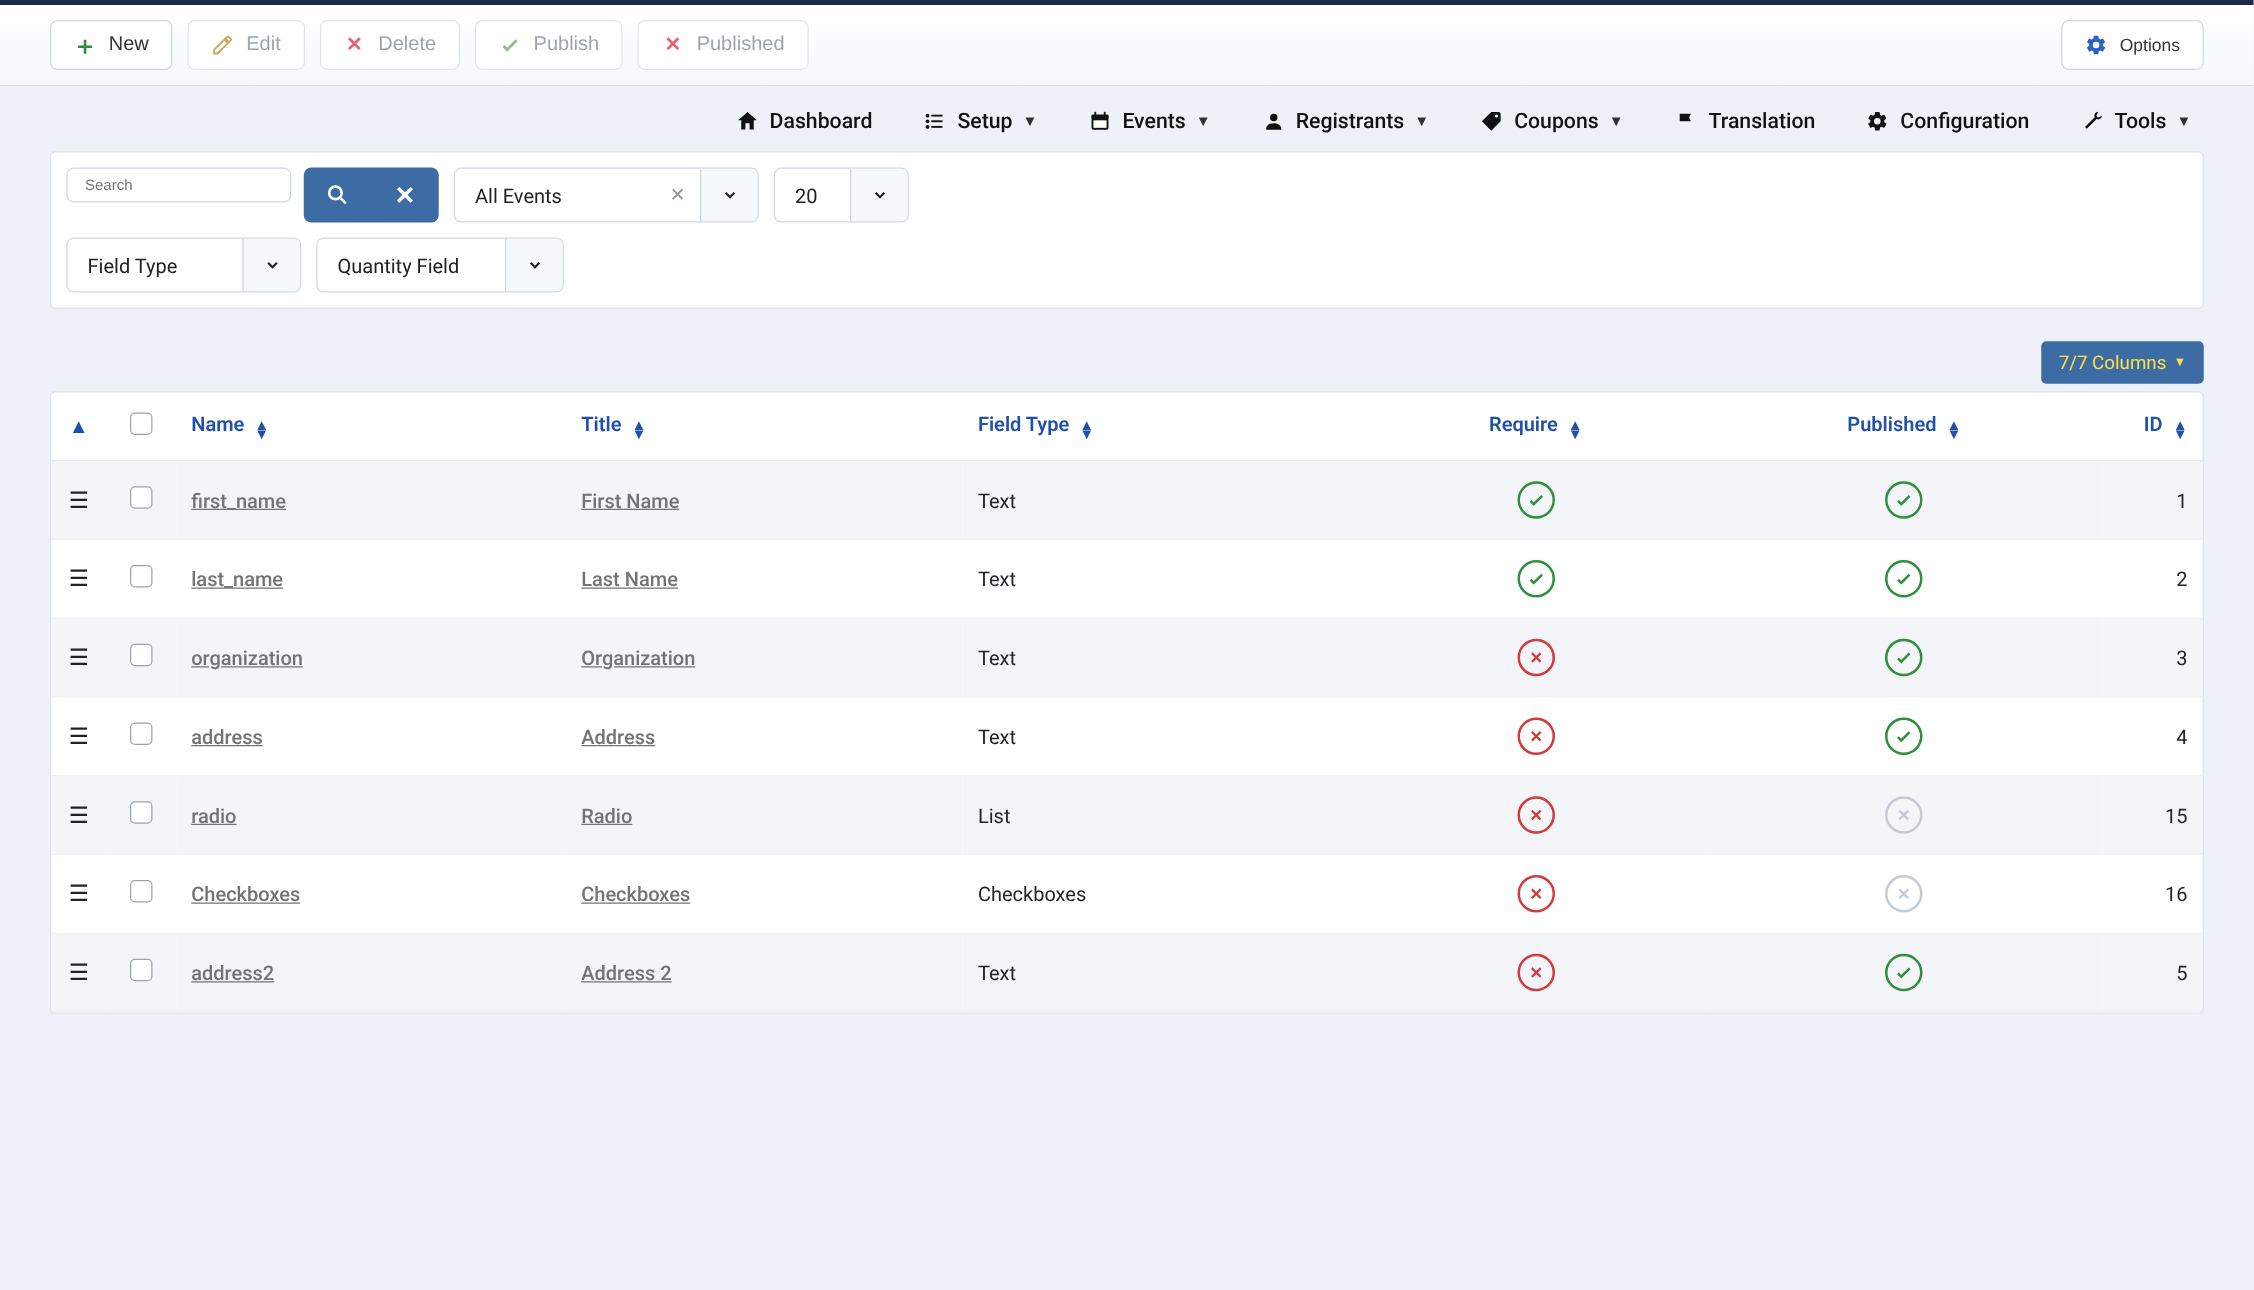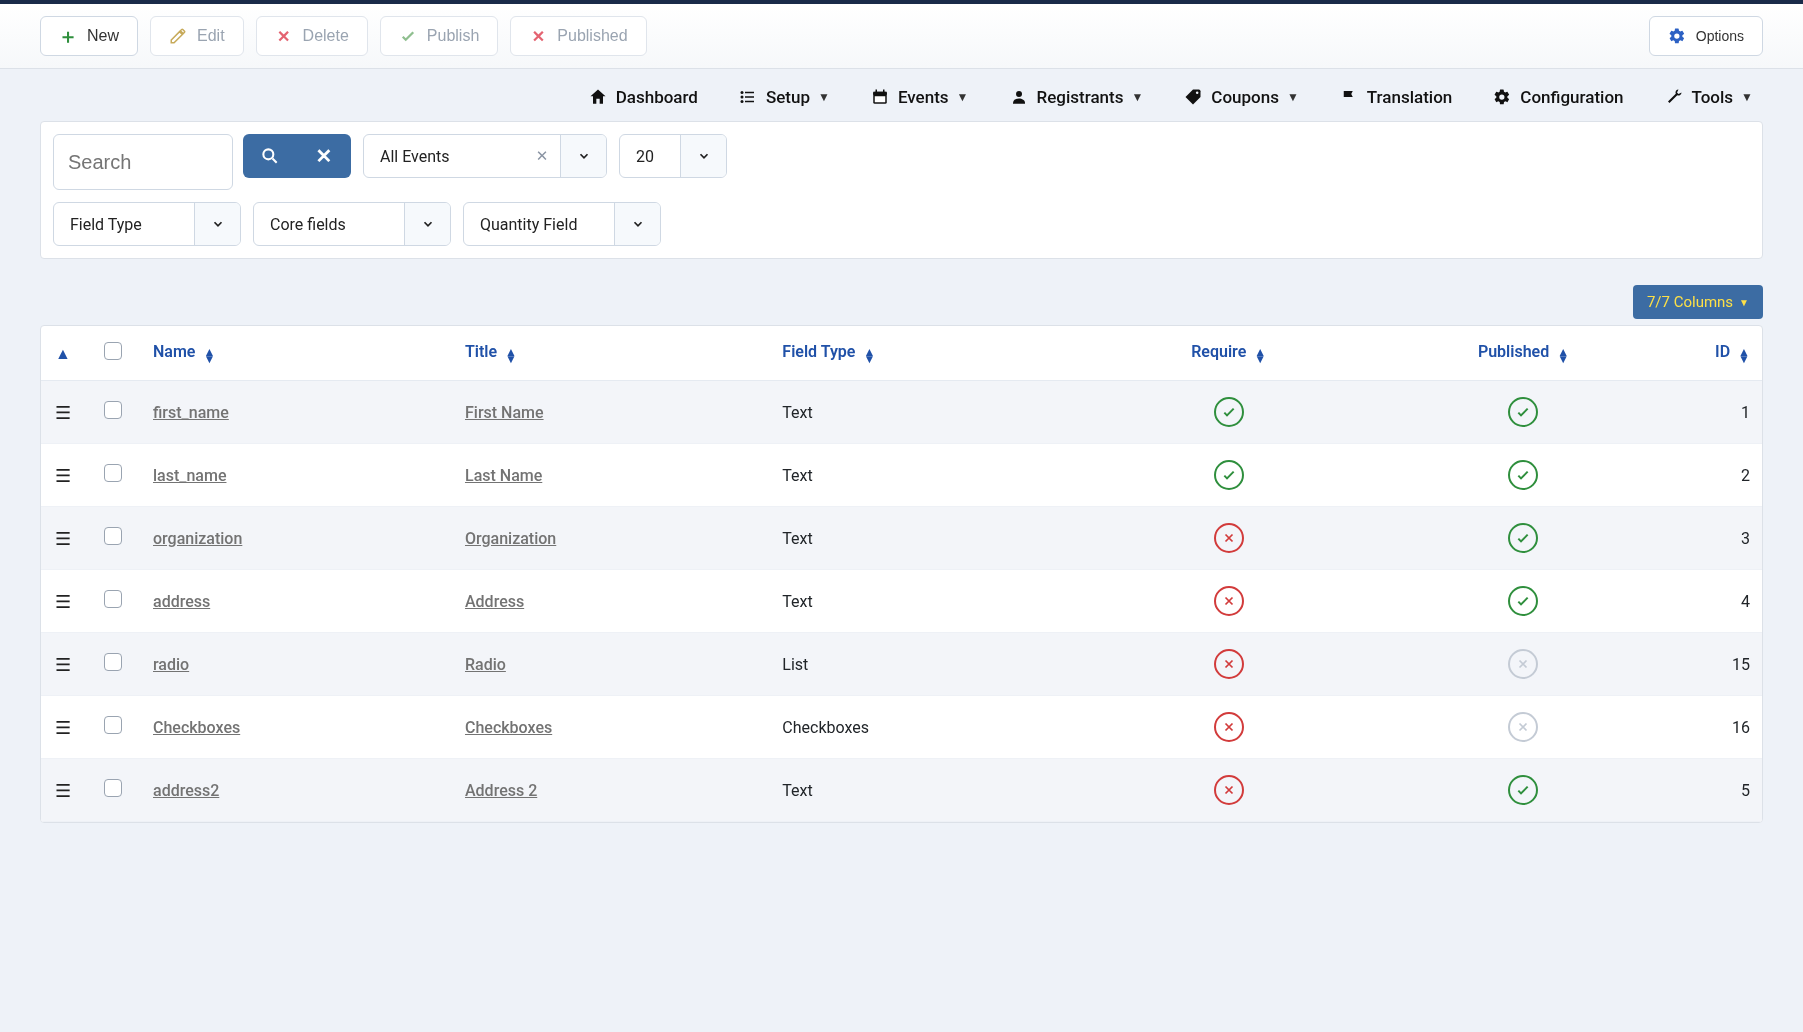--- a/index.html
+++ b/index.html
@@ -69,21 +69,21 @@
     border-radius: 6px;
     overflow: hidden;
     background: #fff;
     height: 44px;
     justify-content: center;
   }
   .combo .txt { padding: 0 16px; display:flex; align-items:center; font-size: 16px; color:#222; min-width: 60px; }
   .combo .dd { width: 46px; display:flex; align-items:center; justify-content:center; border-left:1px solid #cfd8e3; background:#f6f9fc; cursor:pointer; }
   .combo .clear-x { width: 36px; display:flex; align-items:center; justify-content:center; color:#8a94a3; cursor:pointer; font-size:15px; }
   .search-group { display:inline-flex; gap:0; }
-  .search-input { border:1px solid #cfd8e3; border-radius:6px; height:56px; padding:0 14px; font-size:20px; width:180px; }
+  .search-input { border:1px solid #cfd8e3; border-radius:6px; height:28px; padding:0 14px; font-size:12px; width:180px; }
   .search-btns { display:inline-flex; background:#3c6ca3; border-radius:6px; overflow:hidden; margin-left:10px; height:44px; }
   .search-btns .b { width:54px; display:flex; align-items:center; justify-content:center; color:#fff; cursor:pointer; }
 
   .columns-pill-wrap { margin: 26px 40px 0 40px; display:flex; justify-content:flex-end; }
   .columns-pill {
     background:#3c6ca3; color:#fde047; border-radius:4px; padding:8px 14px; font-size:15px; display:inline-flex; align-items:center; gap:6px; cursor:pointer;
   }
 
   .table-wrap { margin: 6px 40px 0 40px; background:#fff; border:1px solid #dce1e8; border-radius:4px; overflow:hidden; }
   table { width:100%; border-collapse:collapse; }
@@ -287,28 +287,20 @@
           <svg width="14" height="14" viewBox="0 0 24 24" fill="none" stroke="#222" stroke-width="3">
             <path d="M6 9l6 6 6-6"></path>
           </svg>
         </span>
     </div>
   </div>
 
   <div class="filters-row">
     <div class="combo">
       <span class="txt" style="min-width:140px;">Field Type</span>
-      <span class="dd">
-          <svg width="14" height="14" viewBox="0 0 24 24" fill="none" stroke="#222" stroke-width="3">
-            <path d="M6 9l6 6 6-6"></path>
-          </svg>
-        </span>
-    </div>
-    <div class="combo">
-      <span class="txt" style="min-width:150px;">Core fields</span>
       <span class="dd">
           <svg width="14" height="14" viewBox="0 0 24 24" fill="none" stroke="#222" stroke-width="3">
             <path d="M6 9l6 6 6-6"></path>
           </svg>
         </span>
     </div>
     <div class="combo">
       <span class="txt" style="min-width:150px;">Quantity Field</span>
       <span class="dd">
           <svg width="14" height="14" viewBox="0 0 24 24" fill="none" stroke="#222" stroke-width="3">

